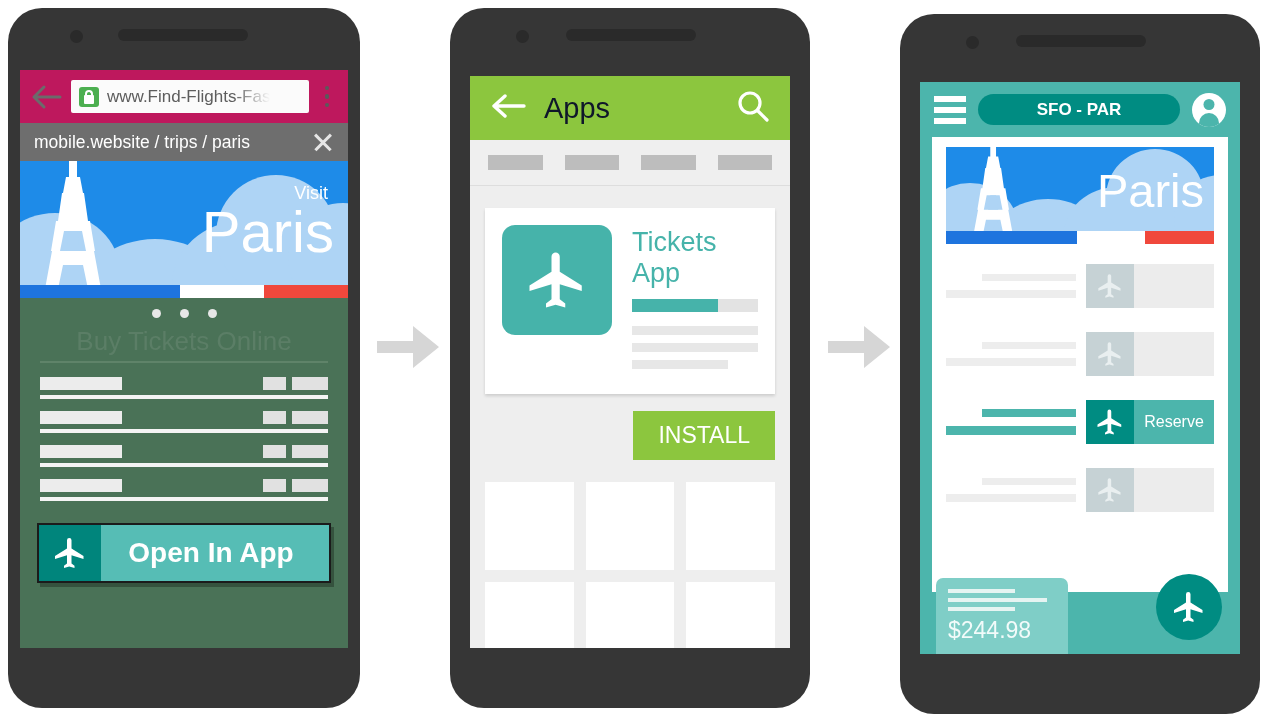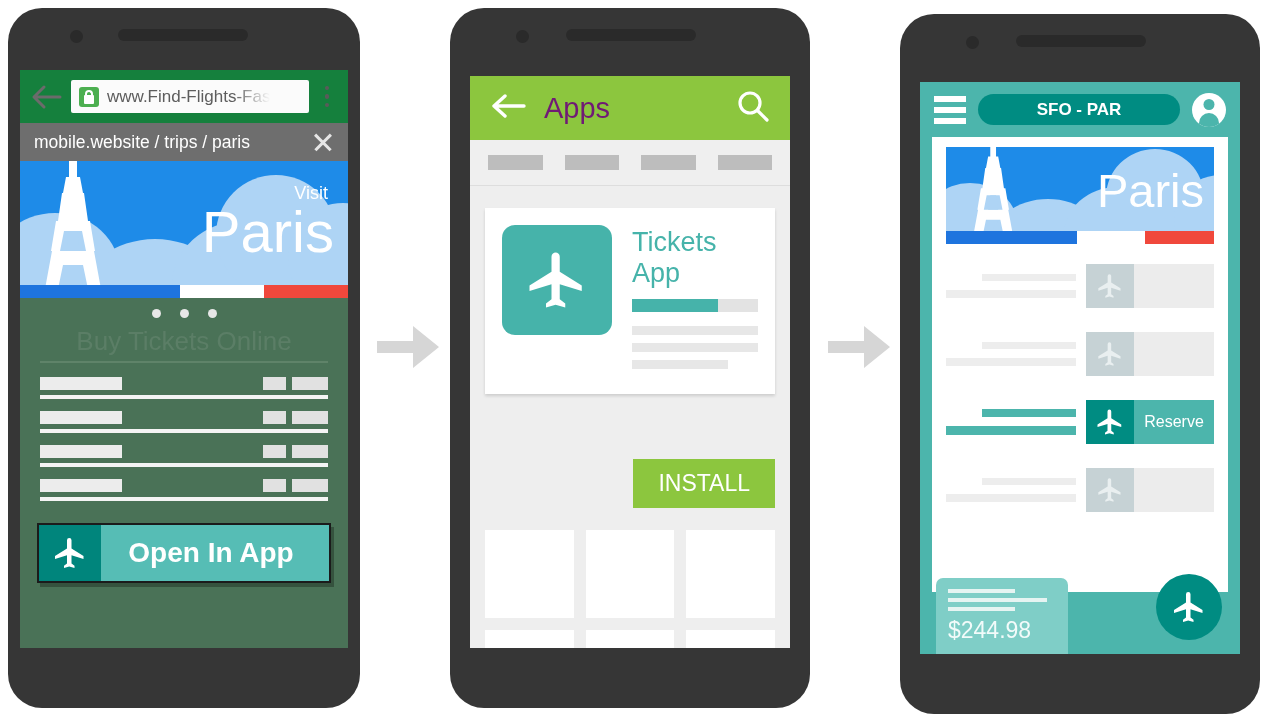--- a/index.html
+++ b/index.html
@@ -14,21 +14,21 @@
               background:#2a2a2a;}
   .phone .speaker{position:absolute;height:12px;border-radius:6px;background:#2a2a2a;}
   .screen{position:absolute;overflow:hidden;background:#ffffff;}
 
   
   .arrow{position:absolute;width:62px;height:54px;}
   .arrow svg{display:block;width:100%;height:100%;}
 
   
   #p1 .screen{background:#4a7257;}
-  .browserbar{height:53px;background:#15803d;display:flex;align-items:center;
+  .browserbar{height:53px;background:#be185d;display:flex;align-items:center;
               padding:0 10px;box-sizing:border-box;}
   .bb-back{width:34px;height:30px;flex:0 0 auto;}
   .urlbox{flex:1 1 auto;height:33px;background:#fbfbfb;border-radius:2px;
           display:flex;align-items:center;padding:0 8px;box-sizing:border-box;
           margin:0 7px;overflow:hidden;}
   .lock{width:20px;height:20px;border-radius:3px;background:#4CAF50;
         flex:0 0 auto;position:relative;margin-right:8px;}
   .lock::before{content:"";position:absolute;left:50%;top:3px;transform:translateX(-50%);
                 width:8px;height:6px;border:2px solid #fff;border-bottom:none;
                 border-radius:4px 4px 0 0;box-sizing:border-box;}
@@ -84,39 +84,39 @@
   .openbtn .ic{width:62px;height:100%;background:#00857C;display:flex;
                align-items:center;justify-content:center;flex:0 0 auto;}
   .openbtn .lab{flex:1 1 auto;text-align:center;color:#fff;font-size:28px;
                 font-weight:bold;padding-right:8px;}
 
   
   #p2 .screen{background:#eeeeee;}
   .appbar{height:64px;background:#8CC63E;display:flex;align-items:center;
           padding:0 20px;box-sizing:border-box;}
   .appbar .bk{width:38px;flex:0 0 auto;}
-  .appbar .ttl{flex:1 1 auto;color:#701a75;font-size:29px;margin-left:16px;}
+  .appbar .ttl{flex:1 1 auto;color:#0f172a;font-size:29px;margin-left:16px;}
   .appbar .sr{width:34px;flex:0 0 auto;}
   .tabbar{height:46px;background:#efefef;display:flex;align-items:center;
           gap:22px;padding:0 18px;box-sizing:border-box;
           border-bottom:1px solid #dddddd;}
   .tabbar i{display:block;height:15px;width:55px;background:#bdbdbd;}
 
   .card{margin:22px 15px 0;background:#fff;padding:17px;display:flex;gap:20px;
         box-shadow:0 2px 3px rgba(0,0,0,.14);}
   .card .appicon{width:110px;height:110px;border-radius:13px;background:#46B3AA;
                  display:flex;align-items:center;justify-content:center;flex:0 0 auto;}
   .card .meta{flex:1 1 auto;padding-top:2px;}
   .card .appname{font-size:27px;color:#46B3AA;margin-bottom:10px;}
   .bar{height:13px;background:#e3e3e3;position:relative;margin-bottom:14px;}
   .bar span{position:absolute;left:0;top:0;bottom:0;background:#46B3AA;}
   .card .ln{height:9px;background:#e7e7e7;margin-bottom:8px;}
 
   .installwrap{display:flex;justify-content:flex-end;margin:17px 15px 0;}
-  .installbtn{background:#8CC63E;color:#fff;font-size:23px;padding:11px 25px;margin-top:48px;}
+  .installbtn{background:#8CC63E;color:#fff;font-size:23px;padding:11px 25px;}
 
   .grid{margin:22px 15px 0;display:grid;grid-template-columns:repeat(3,1fr);
         gap:12px;}
   .grid i{display:block;height:88px;background:#ffffff;}
 
   
   #p3 .screen{background:#4CB5AC;}
   .tbar{height:55px;display:flex;align-items:center;padding:0 14px;
         box-sizing:border-box;gap:12px;}
   .burger{width:32px;flex:0 0 auto;display:flex;flex-direction:column;gap:5px;}

